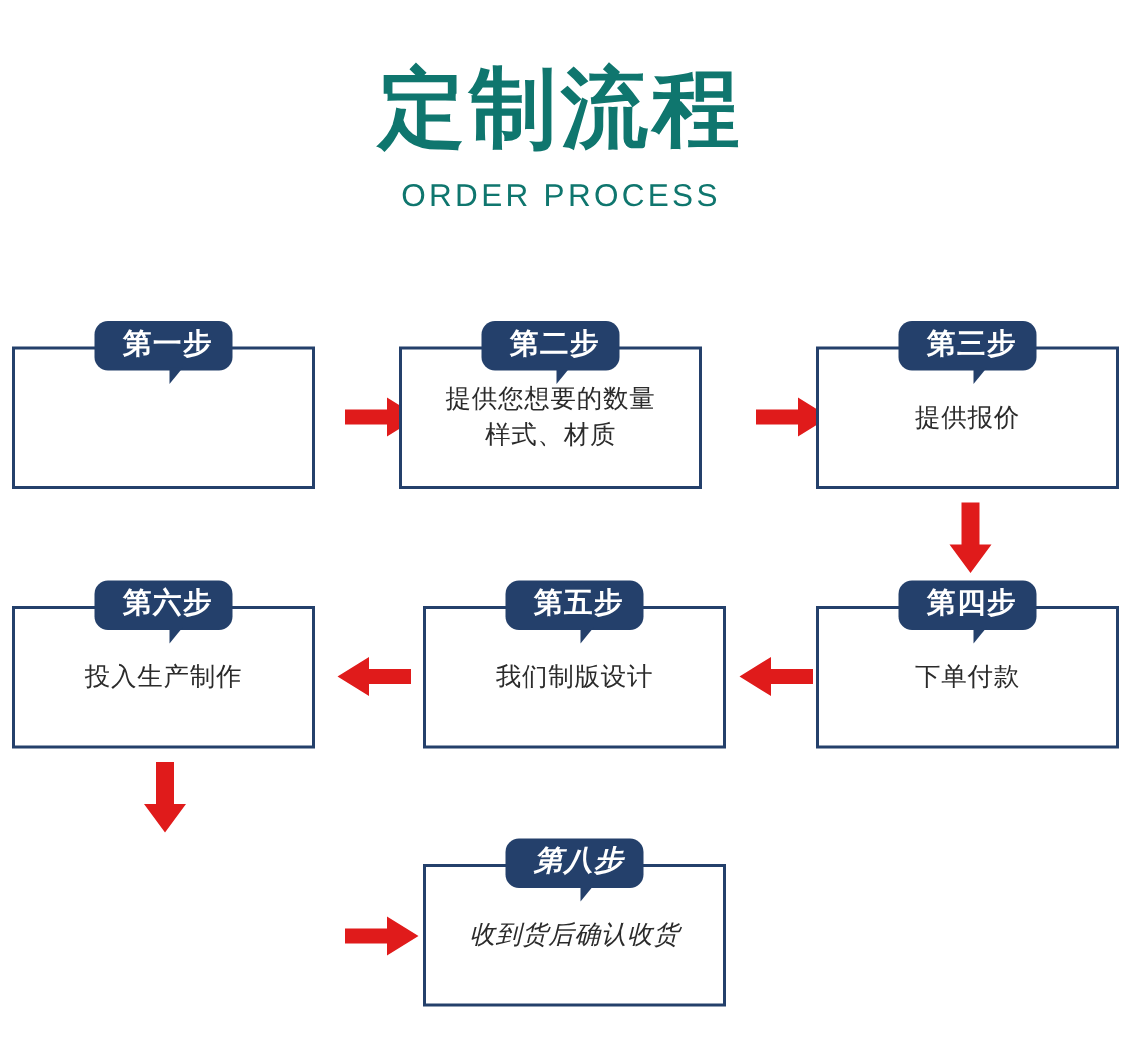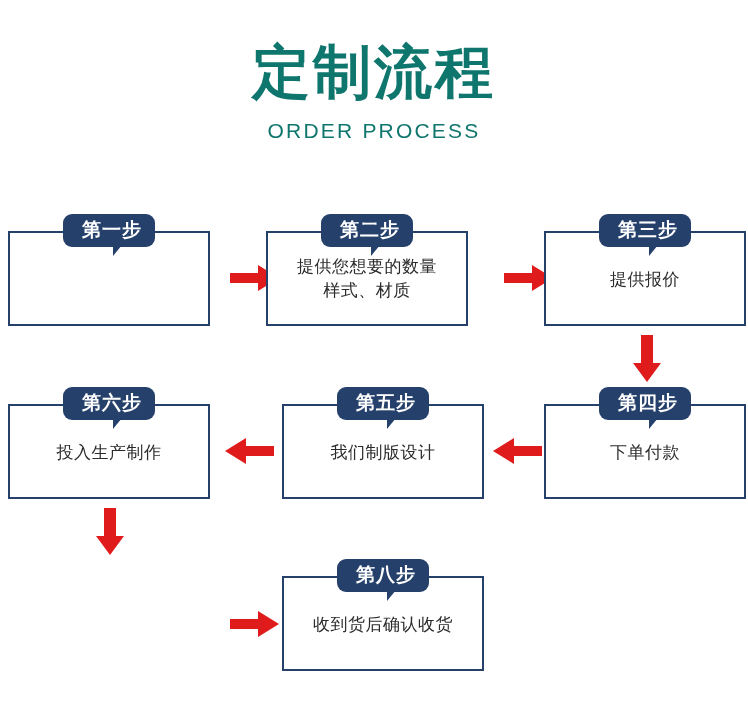--- a/index.html
+++ b/index.html
@@ -189,18 +189,18 @@
     </svg>
   </div>
 
 
   <div class="arrow" style="left:228px; top:598px;">
     <svg width="54" height="52" viewBox="0 0 54 52" aria-hidden="true">
       <path d="M2 21 H30 V13 L51 26 L30 39 V31 H2 Z" fill="#e01b1b"></path>
     </svg>
   </div>
 
-  <div class="step" style="left:282px; top:576px;">
+  <div class="step" style="left:282px; top:576px;font-style:italic;">
     <div class="badge">第八步</div>
     <div class="step-label">收到货后确认收货</div>
   </div>
 
 </div>
 
 </body></html>

